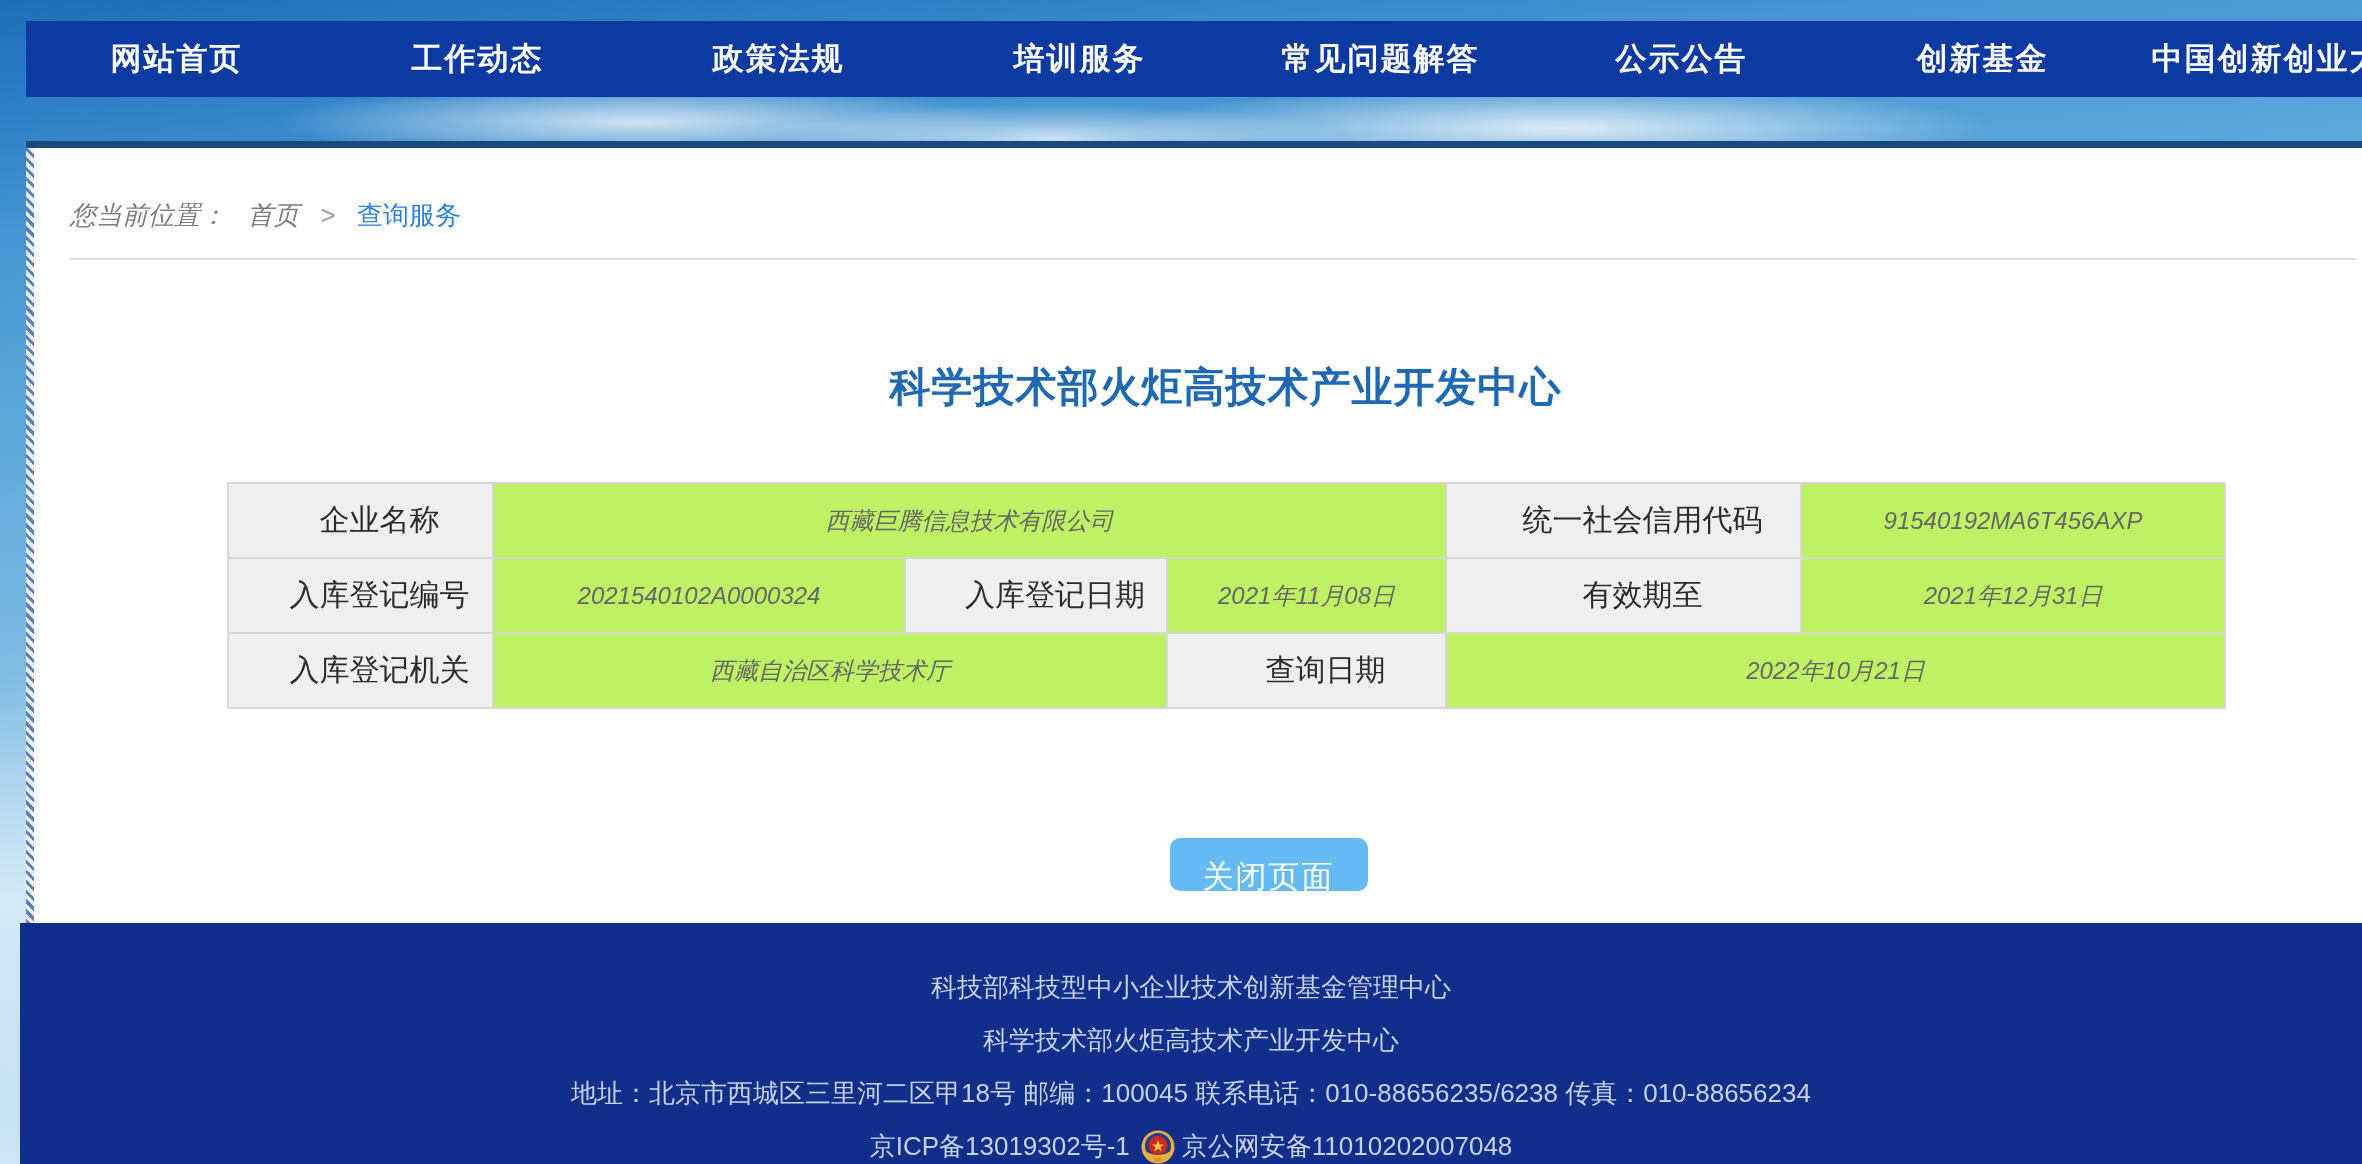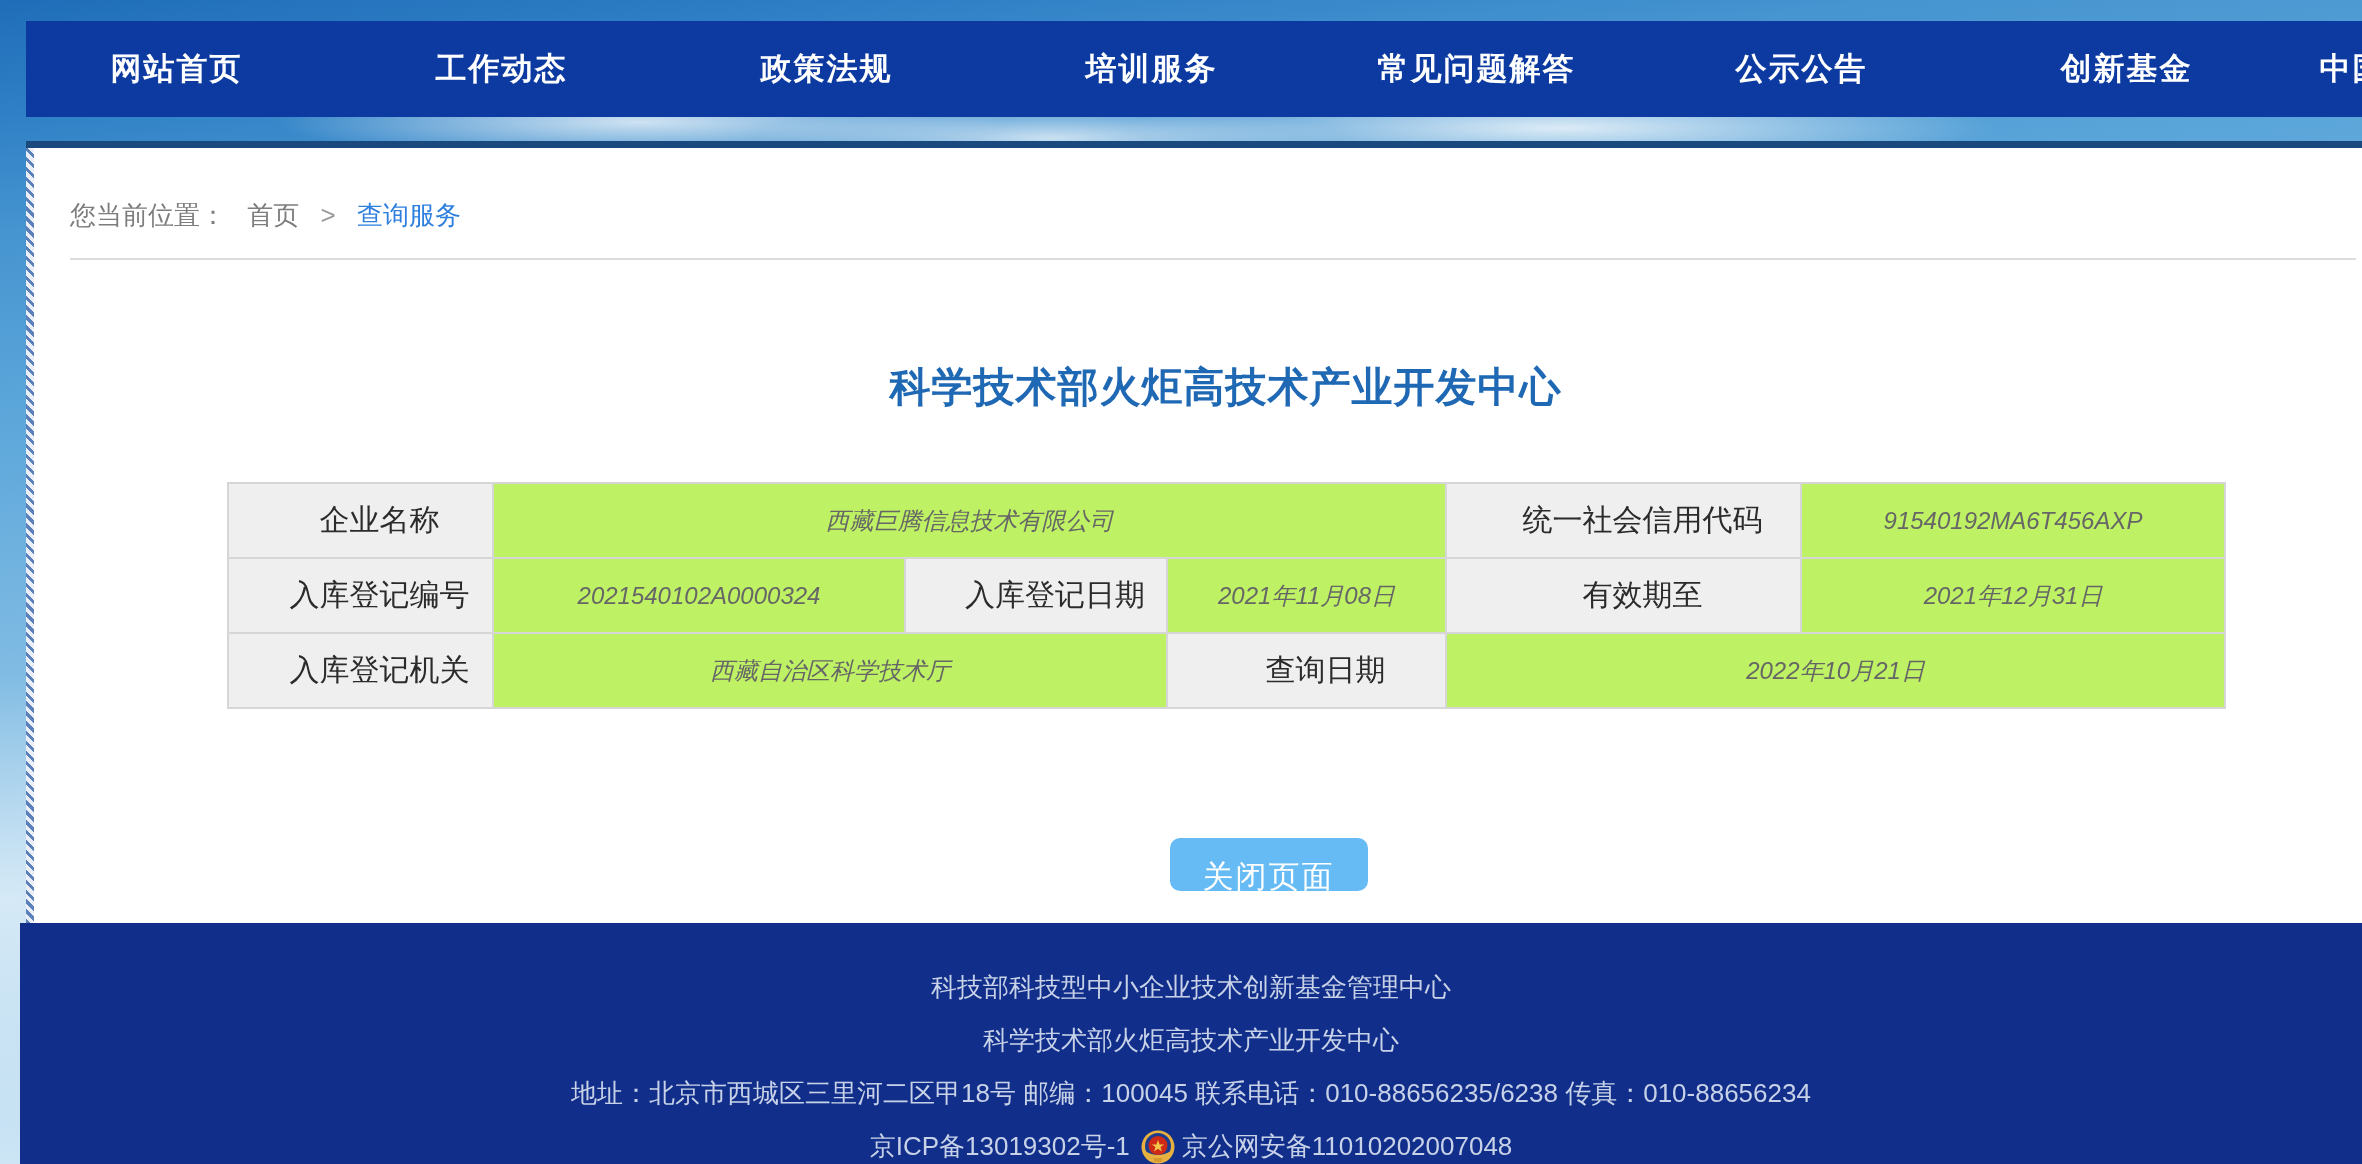--- a/index.html
+++ b/index.html
@@ -8,35 +8,35 @@
     font-family:"Liberation Sans","DejaVu Sans",sans-serif;
     background:
       radial-gradient(ellipse 520px 55px at 640px 122px, rgba(255,255,255,.75), rgba(255,255,255,0) 70%),
       radial-gradient(ellipse 620px 60px at 1560px 128px, rgba(255,255,255,.8), rgba(255,255,255,0) 70%),
       radial-gradient(ellipse 420px 48px at 1050px 138px, rgba(255,255,255,.7), rgba(255,255,255,0) 70%),
       radial-gradient(ellipse 700px 300px at 0px 900px, rgba(255,255,255,.55), rgba(255,255,255,0) 75%),
       linear-gradient(173deg,#1f6db8 0%,#2f80c6 8%,#4694d0 16%,#5ea8db 30%,#8cc2e6 52%,#bcdcf1 72%,#ddeef9 88%,#eef7fc 100%);
   }
 
   
-  .nav{position:absolute;top:21px;left:26px;right:0;height:96px;background:#0c3aa0;display:flex;align-items:center;gap:24px;}
+  .nav{position:absolute;top:21px;left:26px;right:0;height:76px;background:#0c3aa0;display:flex;align-items:center;}
   .nav-item{flex:0 0 301px;text-align:center;color:#ffffff;font-size:31px;font-weight:600;letter-spacing:2px;white-space:nowrap;cursor:pointer;}
 
   
   .top-line{position:absolute;top:141px;left:26px;right:0;height:7px;background:#1a4a7d;}
 
   
   .stripe{position:absolute;top:148px;left:26px;width:8px;height:775px;
     background:repeating-linear-gradient(45deg,#5c80ba 0 3px,#e9eef7 3px 7px);}
 
   
   .panel{position:absolute;top:148px;left:34px;right:0;height:775px;background:#ffffff;}
 
   .breadcrumb{position:absolute;top:50px;left:36px;font-size:26px;color:#7d7d7d;}
-  .breadcrumb .crumb{margin-right:14px;}
+  .breadcrumb .crumb{margin-right:14px;font-style:italic;}
   .breadcrumb .link-home{cursor:pointer;}
   .breadcrumb .sep{margin-right:14px;color:#9a9a9a;}
   .breadcrumb .current{color:#2f80de;cursor:pointer;}
 
   .divider{position:absolute;top:110px;left:36px;right:6px;border-top:2px solid #dcdcdc;}
 
   .page-title{position:absolute;top:212px;left:193px;width:1997px;text-align:center;
     font-size:41px;font-weight:700;color:#1e68b4;letter-spacing:1px;}
 
   table.result{position:absolute;top:334px;left:193px;width:1997px;border-collapse:collapse;table-layout:fixed;}

